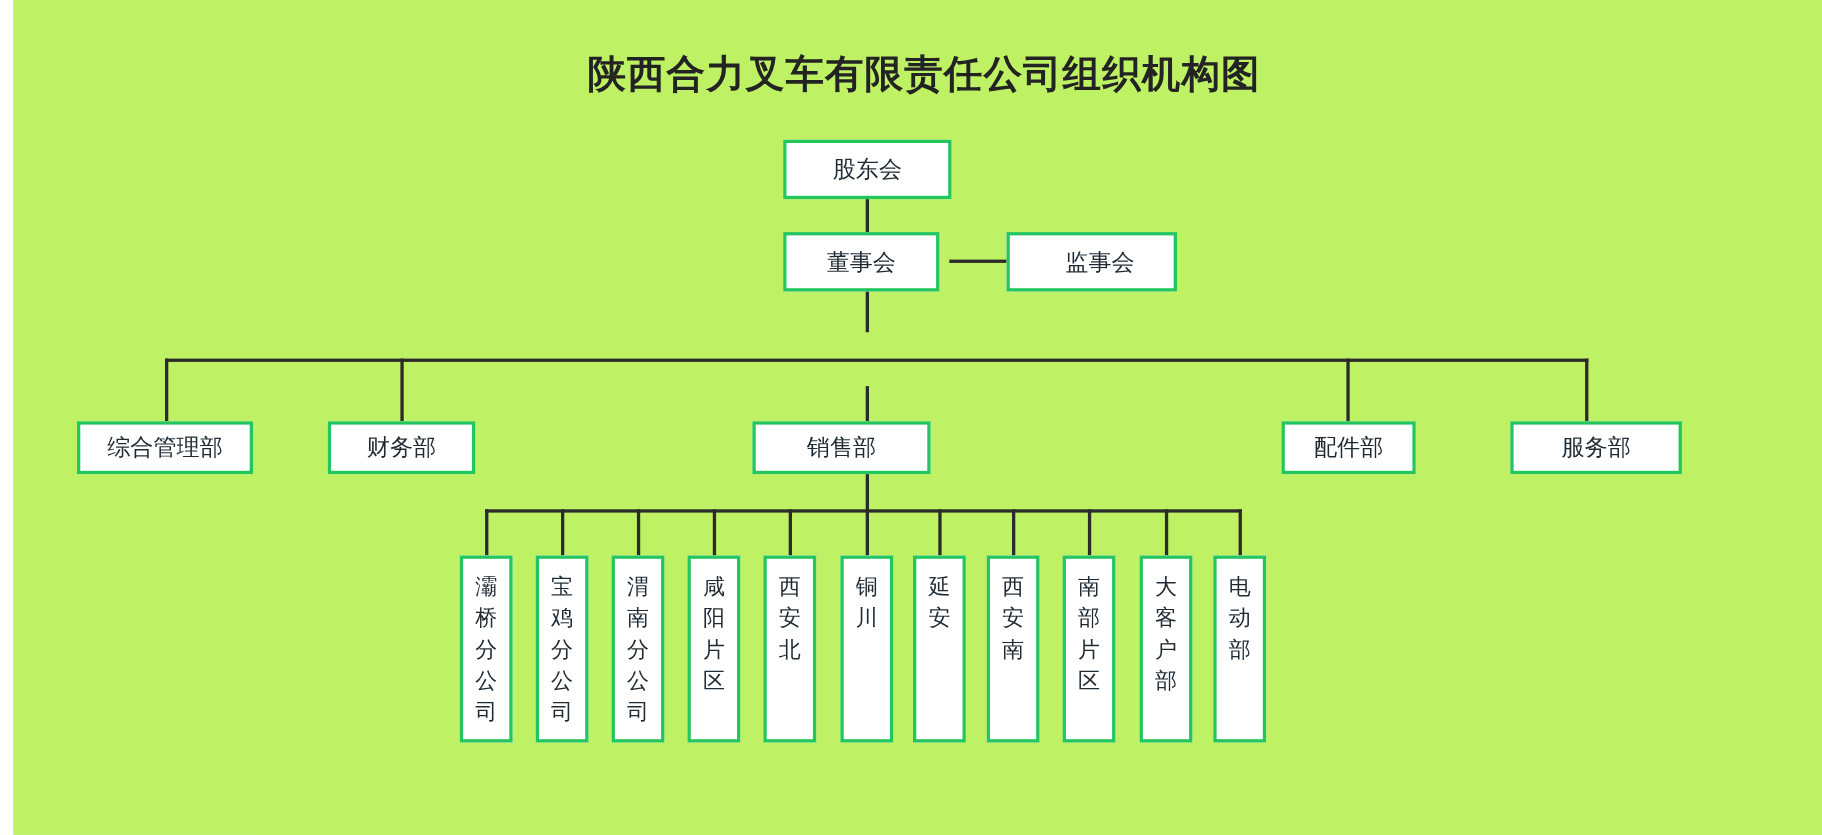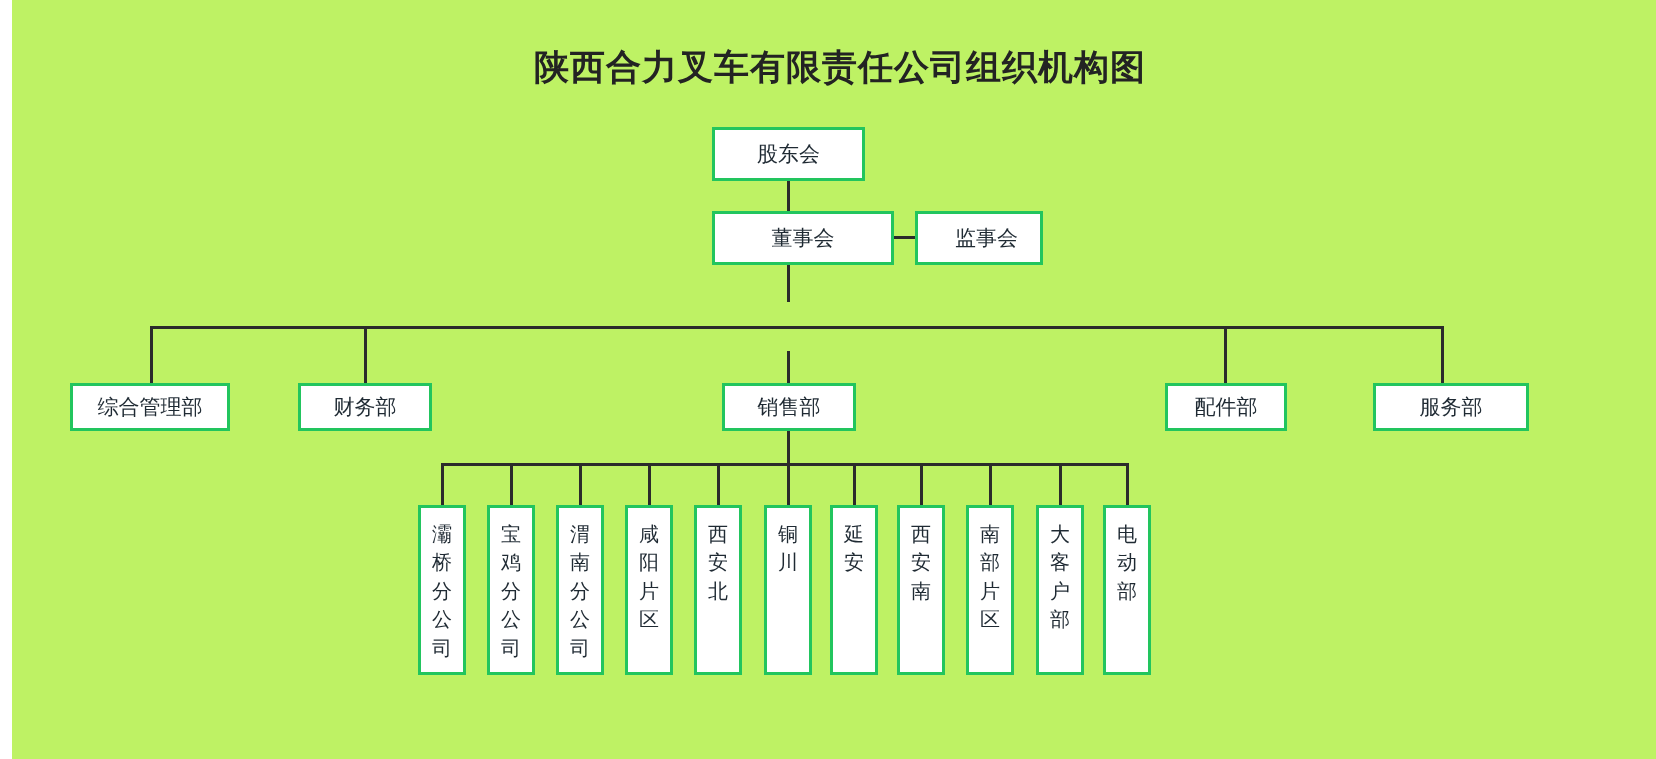--- a/index.html
+++ b/index.html
@@ -84,42 +84,42 @@
 <body>
 
 <div id="canvas">
 
   <div class="chart-title">陕西合力叉车有限责任公司组织机构图</div>
 
   <div class="node" id="node-shareholders" style="left:700px; top:127px; width:153px; height:54px;">股东会</div>
 
   <div class="vline" style="left:775px; top:180px; height:32px;"></div>
 
-  <div class="node" id="node-board" style="left:700px; top:211px; width:182px; height:54px;">董事会</div>
+  <div class="node" id="node-board" style="left:700px; top:211px; width:142px; height:54px;">董事会</div>
 
   <div class="hline" style="left:851px; top:236px; width:54px;"></div>
 
-  <div class="node" id="node-supervisors" style="left:903px; top:211px; width:128px; height:54px;padding-left:15px;">监事会</div>
+  <div class="node" id="node-supervisors" style="left:903px; top:211px; width:155px; height:54px;padding-left:15px;">监事会</div>
 
   <div class="vline" style="left:775px; top:264px; height:38px;"></div>
 
 
   <div class="hline" style="left:138px; top:326px; width:1294px;"></div>
 
   <div class="vline" style="left:138px; top:326px; height:57px;"></div>
   <div class="vline" style="left:352px; top:326px; height:57px;"></div>
   <div class="vline" style="left:775px; top:351px; height:32px;"></div>
   <div class="vline" style="left:1212px; top:326px; height:57px;"></div>
   <div class="vline" style="left:1429px; top:326px; height:57px;"></div>
 
   <div class="node" style="left:58px; top:383px; width:160px; height:48px;">综合管理部</div>
 
   <div class="node" style="left:286px; top:383px; width:134px; height:48px;">财务部</div>
 
-  <div class="node" style="left:710px; top:383px; width:134px; height:48px;">销售部</div>
+  <div class="node" style="left:672px; top:383px; width:162px; height:48px;">销售部</div>
 
   <div class="node" style="left:1153px; top:383px; width:122px; height:48px;">配件部</div>
 
   <div class="node" style="left:1361px; top:383px; width:156px; height:48px;">服务部</div>
 
   <div class="vline" style="left:775px; top:430px; height:35px;"></div>
 
   <div class="hline" style="left:429px; top:463px; width:688px;"></div>
 
   <div class="vline" style="left:429px;  top:463px; height:42px;"></div>

